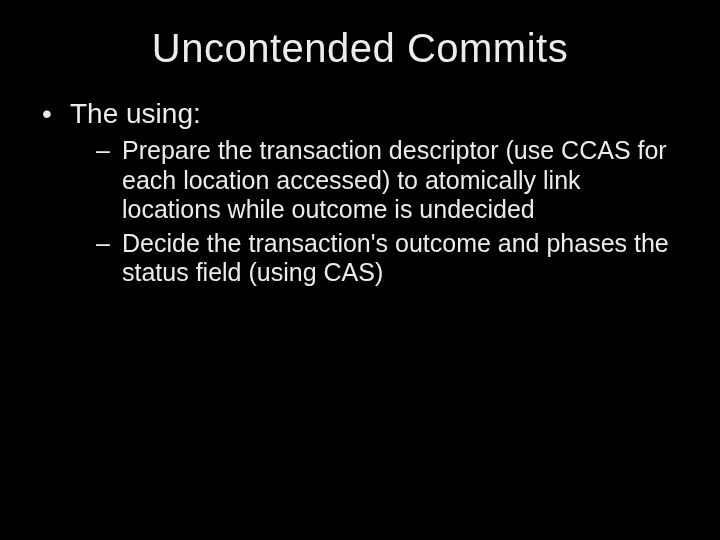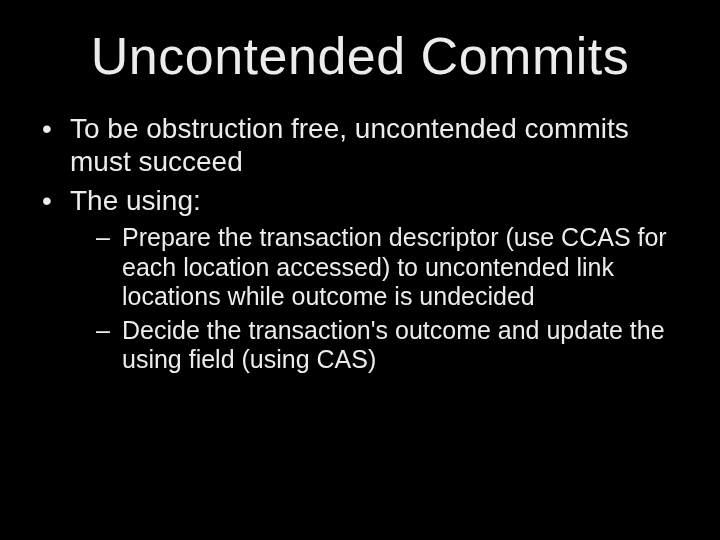--- a/index.html
+++ b/index.html
@@ -14,21 +14,21 @@
   }
   .slide {
     position: relative;
     box-sizing: border-box;
     width: 720px;
     height: 540px;
     padding: 0;
   }
   .title {
     text-align: center;
-    font-size: 52px;
+    font-size: 40px;
     font-weight: 400;
     letter-spacing: 0.5px;
     padding-top: 26px;
     padding-bottom: 26px;
     color: #ececec;
   }
   .content {
     padding: 0 36px 0 36px;
   }
   ul.level1 {
@@ -76,28 +76,25 @@
 </style>
 </head>
 <body>
 
 <div class="slide">
   <div class="title">Uncontended Commits</div>
 
   <div class="content">
     <ul class="level1">
       <li>
-        <span>To be obstruction free, uncontended commits must succeed</span>
-      </li>
-      <li>
         <span>The using:</span>
         <ul class="level2">
           <li>
-            <span>Prepare the transaction descriptor (use CCAS for each location accessed) to uncontended link locations while outcome is undecided</span>
+            <span>Prepare the transaction descriptor (use CCAS for each location accessed) to atomically link locations while outcome is undecided</span>
           </li>
           <li>
-            <span>Decide the transaction's outcome and update the using field (using CAS)</span>
+            <span>Decide the transaction's outcome and phases the status field (using CAS)</span>
           </li>
         </ul>
       </li>
     </ul>
   </div>
 </div>
 
 </body></html>

